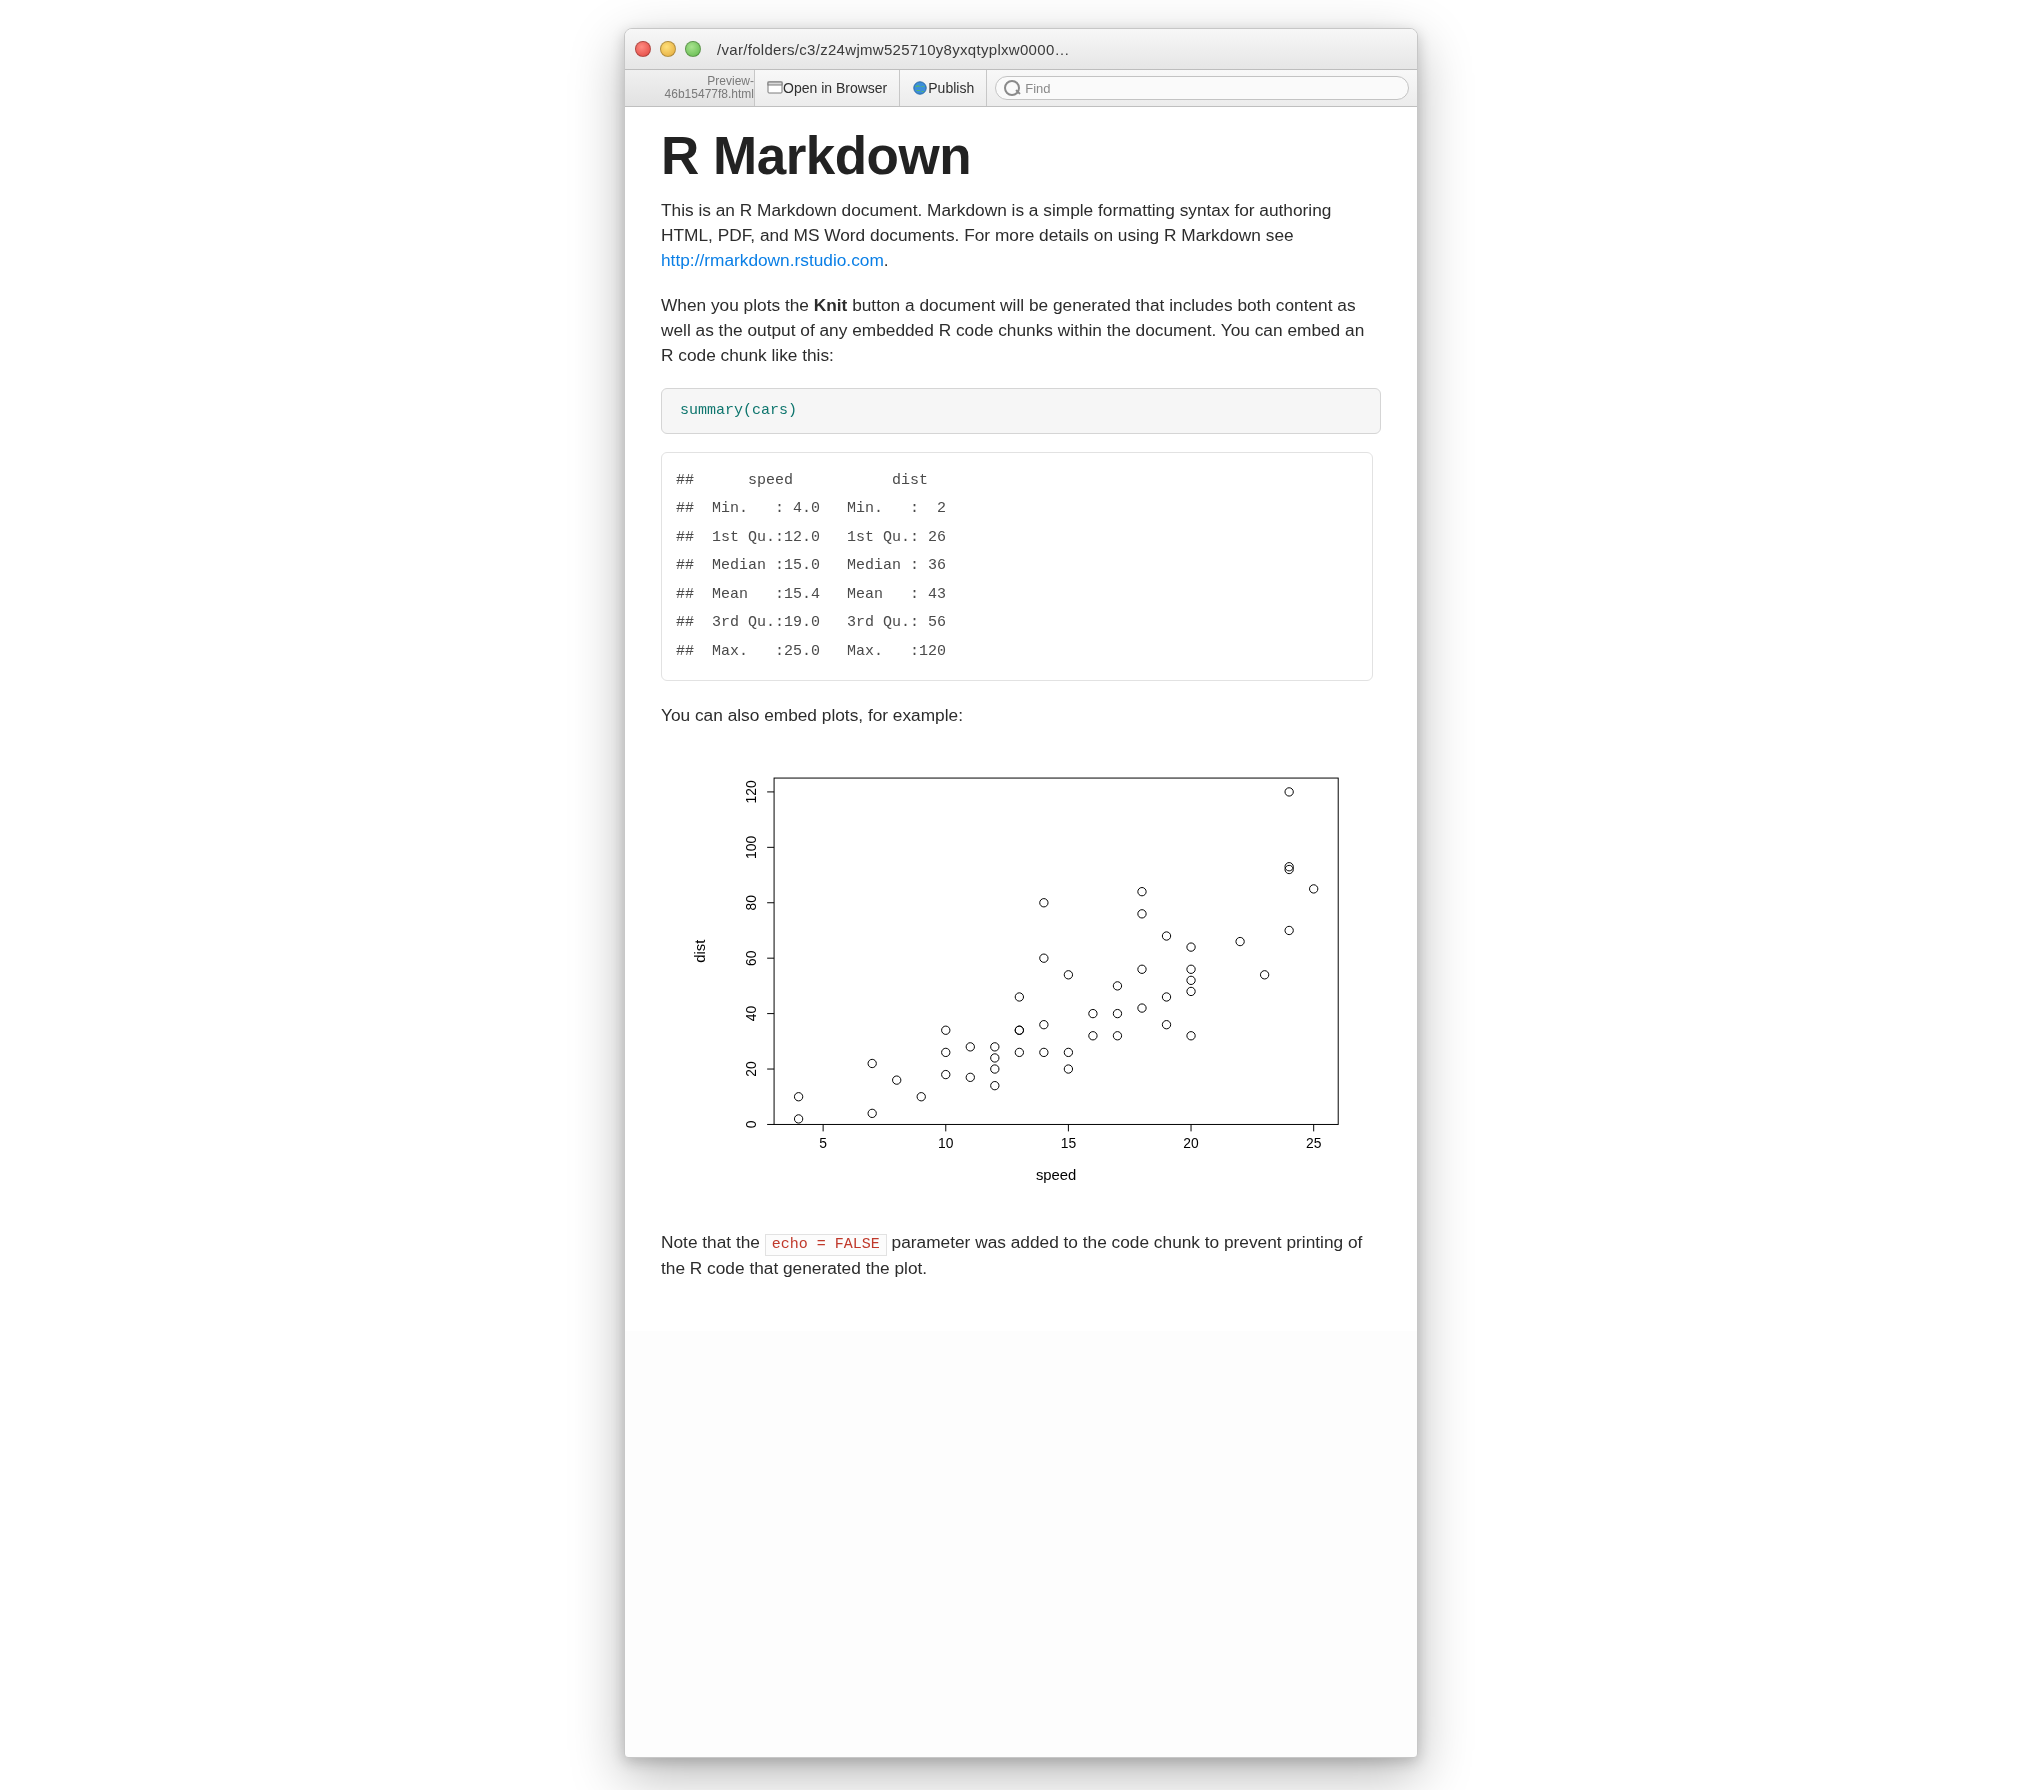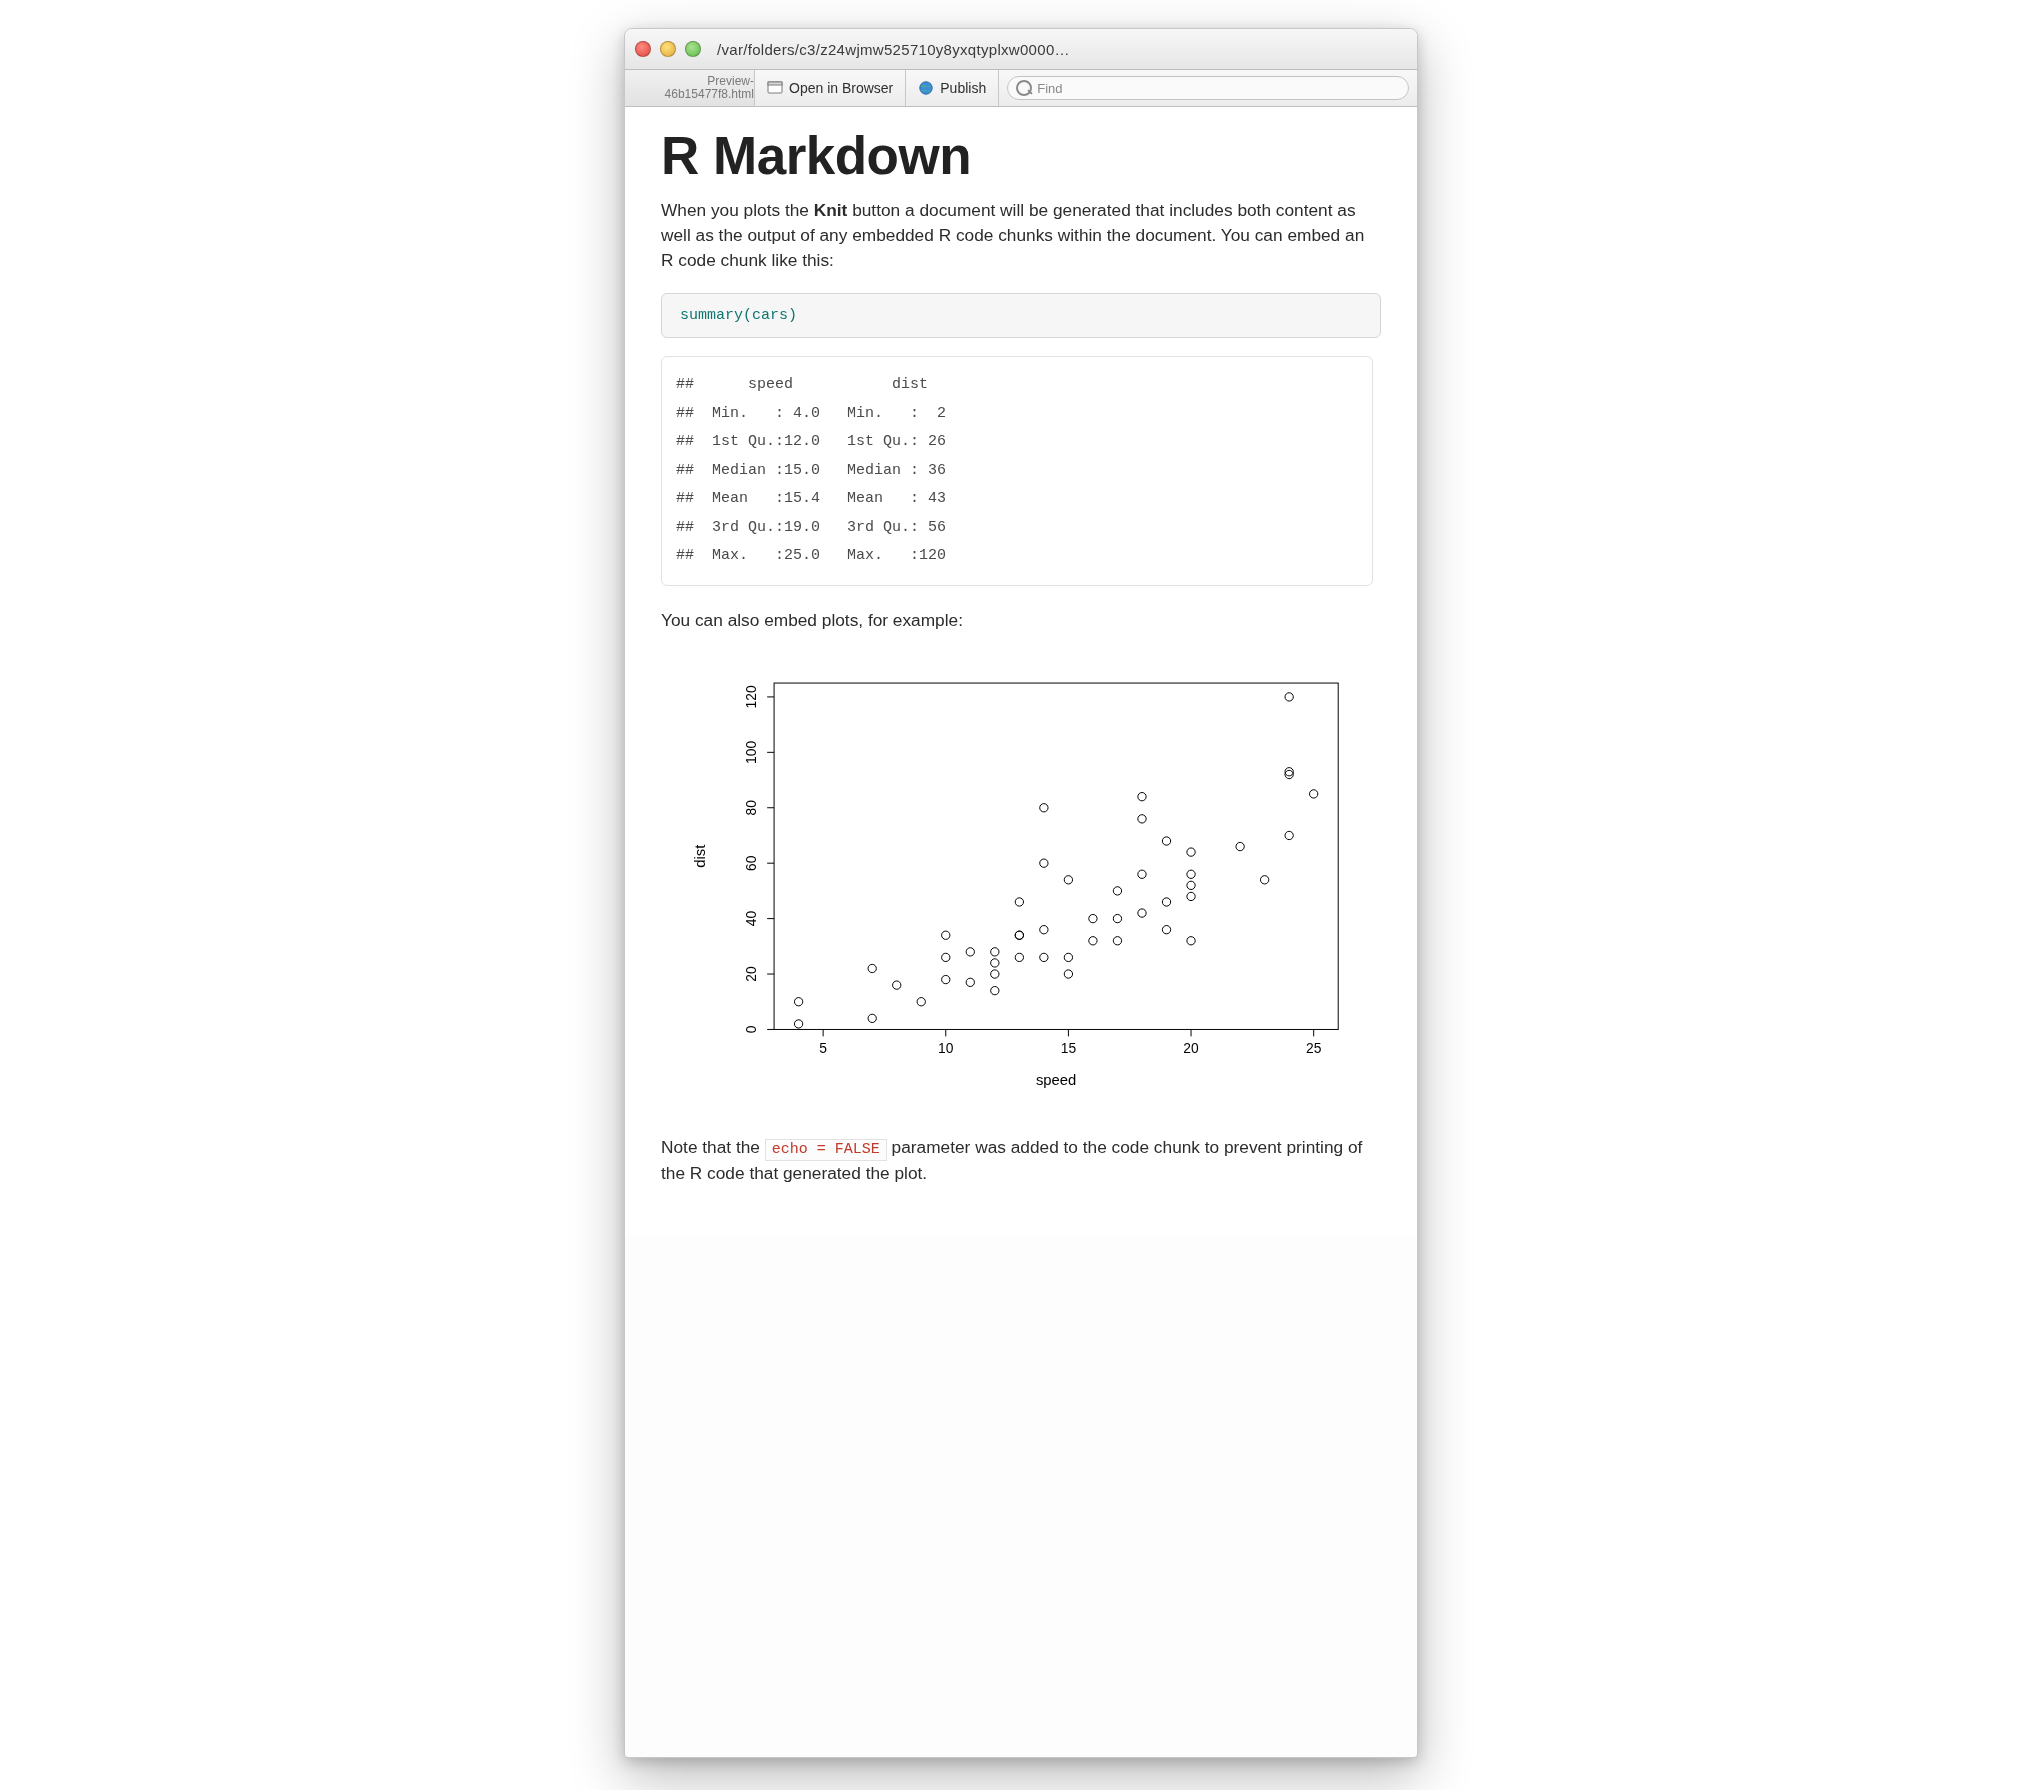--- a/index.html
+++ b/index.html
@@ -84,21 +84,20 @@
     background: linear-gradient(#f0f0f0, #e2e2e2);
     color: #7a7a7a;
     line-height: 1.05;
     font-size: 12px;
     overflow: hidden;
   }
   .tb-tab .t1 { font-weight: 500; }
   .tb-btn {
     display: flex;
     align-items: center;
-    gap: 6px;
     padding: 0 12px;
     border-right: 1px solid #c7c7c7;
     color: #2f2f2f;
   }
   .tb-btn .ico { width:16px; height:16px; display:inline-block; }
   .tb-search {
     flex: 1;
     display: flex;
     align-items: center;
     gap: 6px;
@@ -243,20 +242,24 @@
         <div class="field">
           <span class="mag"></span>
           <span>Find</span>
         </div>
       </div>
     </div>
 
     <div class="doc">
       <h1 class="doc-title">R Markdown</h1>
 
+      <p class="para">
+        <span>This is an R Markdown document. Markdown is a simple formatting syntax for authoring HTML, PDF, and MS Word documents. For more details on using R Markdown see </span>
+        <a href="#">http://rmarkdown.rstudio.com</a><span>.</span>
+      </p>
 
       <p class="para">
         <span>When you plots the </span><strong>Knit</strong><span> button a document will be generated that includes both content as well as the output of any embedded R code chunks within the document. You can embed an R code chunk like this:</span>
       </p>
 
       <div class="codebox"><span>summary(cars)</span></div>
 
       <div class="outputbox" id="summary-output">##      speed           dist    
 ##  Min.   : 4.0   Min.   :  2  
 ##  1st Qu.:12.0   1st Qu.: 26  

